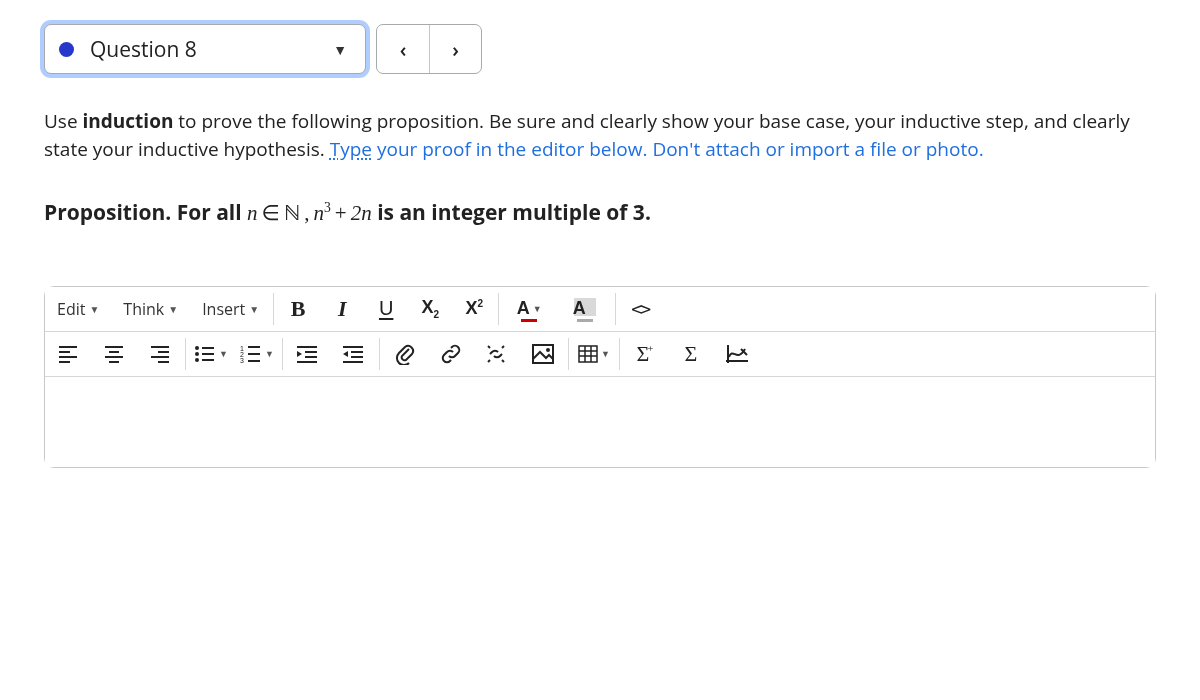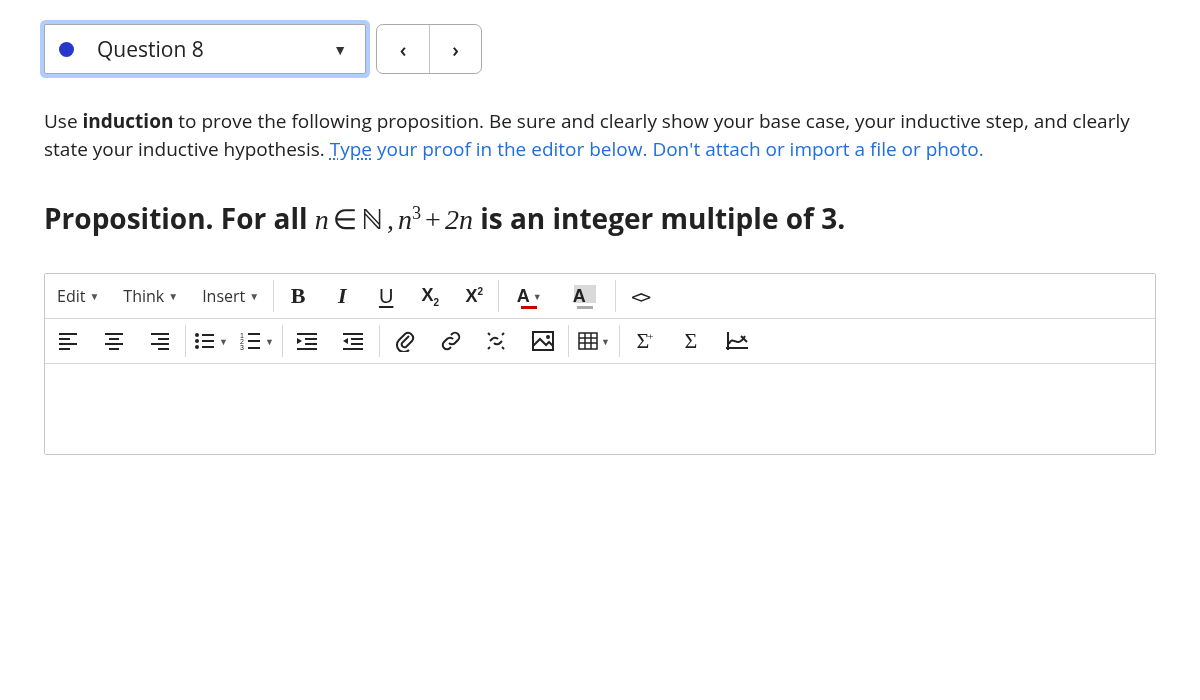--- a/index.html
+++ b/index.html
@@ -7,22 +7,22 @@
     margin: 0;
     font-family: -apple-system, BlinkMacSystemFont, "Segoe UI", "Open Sans", Helvetica, Arial, sans-serif;
     color: #222;
     background: #fff;
   }
   .page { padding: 24px 44px 0 44px; }
 
   
   .top-row { display: flex; gap: 10px; margin-bottom: 34px; }
   .q-select {
-    display: flex; align-items: center; gap: 23px;
-    border: 1px solid #a7a9ab; border-radius: 2px;
+    display: flex; align-items: center; gap: 16px;
+    border: 1px solid #a7a9ab; border-radius: 7px;
     padding: 10px 14px;
     box-shadow: 0 0 0 4px rgba(110,165,255,.55);
     background: #fff;
     min-width: 322px;
     font-size: 21px;
   }
   .q-dot {
     width: 15px; height: 15px; border-radius: 50%;
     background: #2637cc;
     flex: 0 0 auto;
@@ -42,33 +42,33 @@
     font-size: 20px; font-weight: 600;
     cursor: pointer;
   }
   .nav-btn + .nav-btn { border-left: 1px solid #c3c5c7; }
 
   
   .prompt { font-size: 19px; line-height: 1.45; margin-bottom: 34px; max-width: 1100px; }
   .prompt .blue { color: #1f6fe0; }
   .typelink { text-decoration: underline dotted; text-underline-offset: 3px; }
 
-  .proposition { font-size: 28px; line-height: 1.5; margin-bottom: 32px; }
+  .proposition { font-size: 21px; line-height: 1.5; margin-bottom: 56px; }
   .proposition .plain { font-weight: 700; }
   .math { font-family: Georgia, "Times New Roman", serif; font-style: italic; font-weight: 400; }
   .math .op { font-style: normal; padding: 0 4px; }
   .math .set { font-style: normal; font-family: Georgia, serif; }
   sup { font-size: .65em; vertical-align: super; font-style: normal;}
 
   .hint { font-size: 21.5px; line-height: 1.45; margin-bottom: 22px; }
 
   
   .editor {
     border: 1px solid #c7c7c7;
-    border-radius: 2px;
+    border-radius: 10px;
   }
   .tb-row {
     display: flex; align-items: stretch;
     border-bottom: 1px solid #d7d7d7;
     background: #fff;
     font-size: 16px;
   }
   .tb-menu {
     display: flex; align-items: center; gap: 4px;
     padding: 10px 12px;

